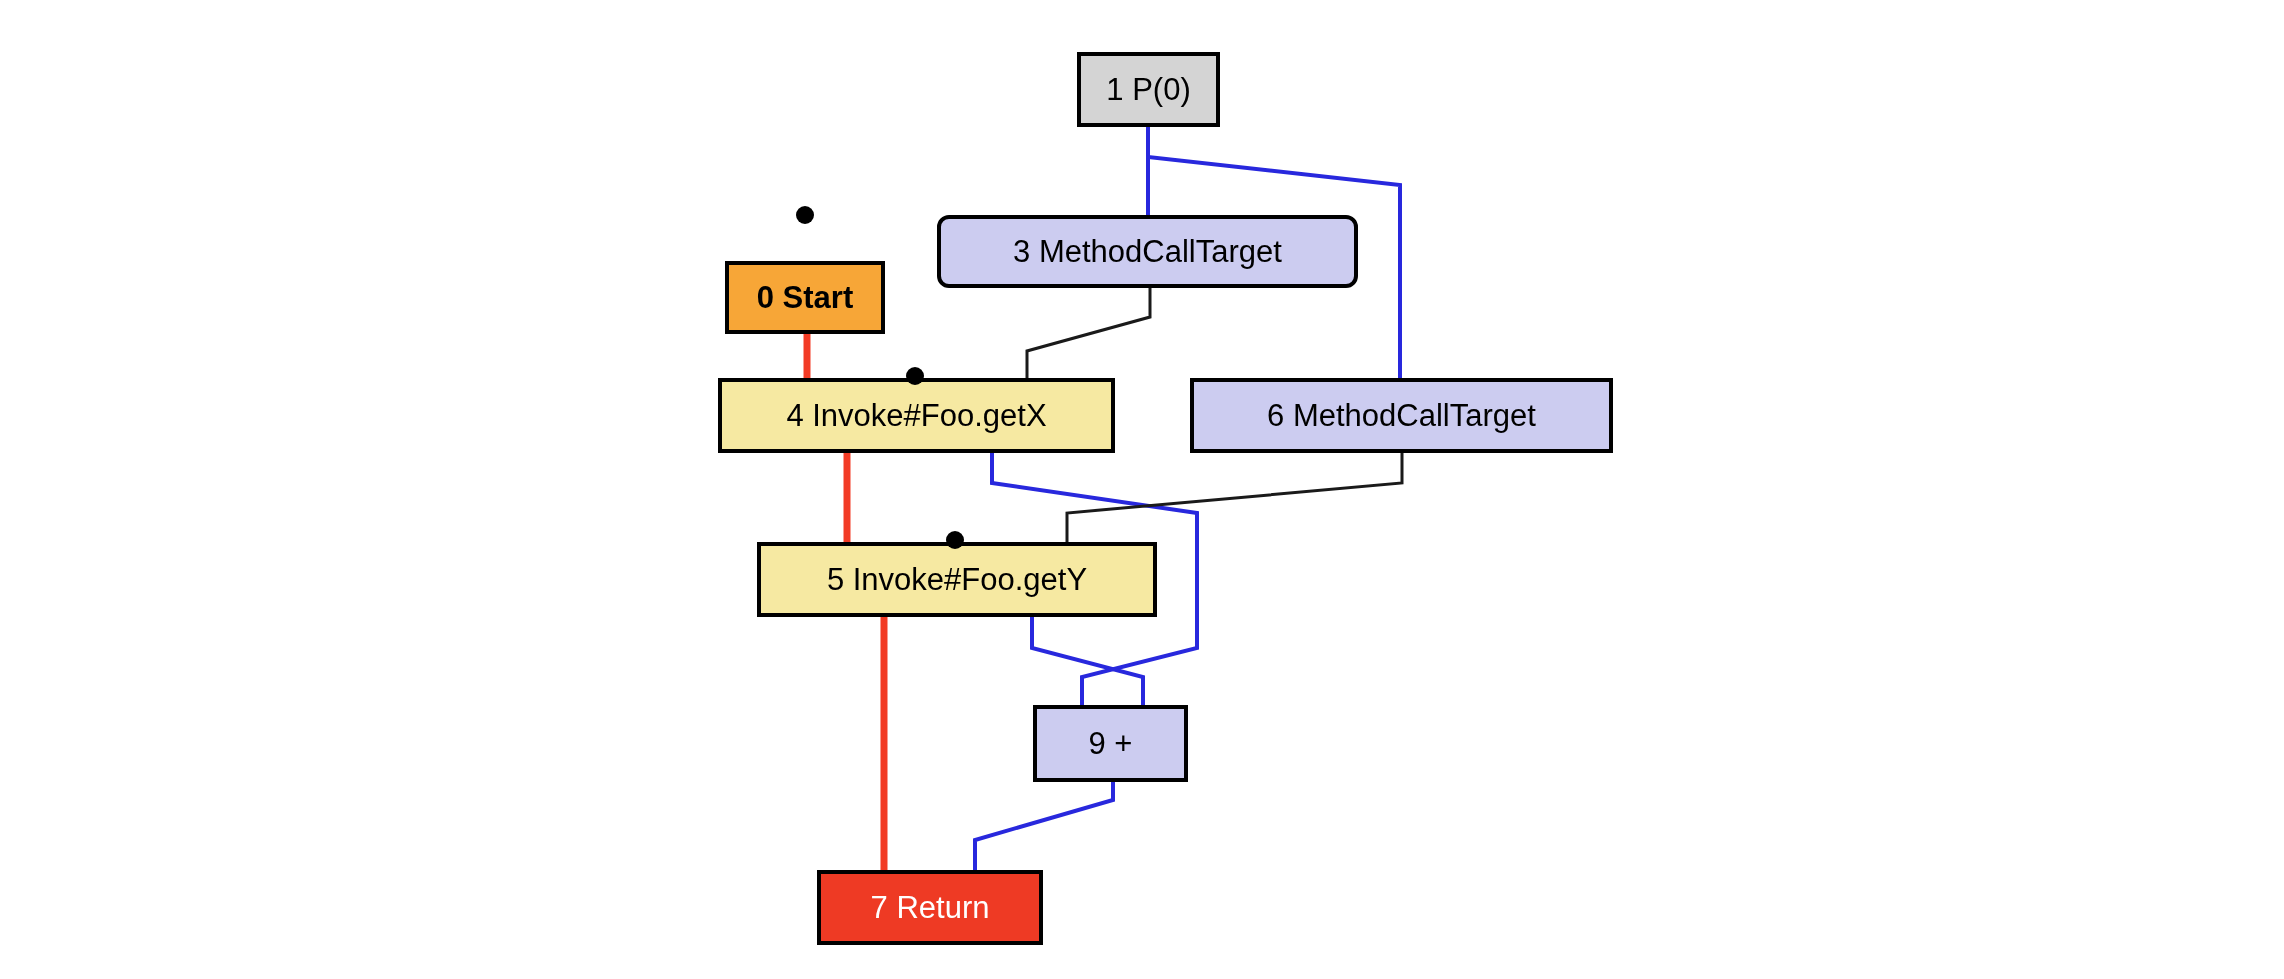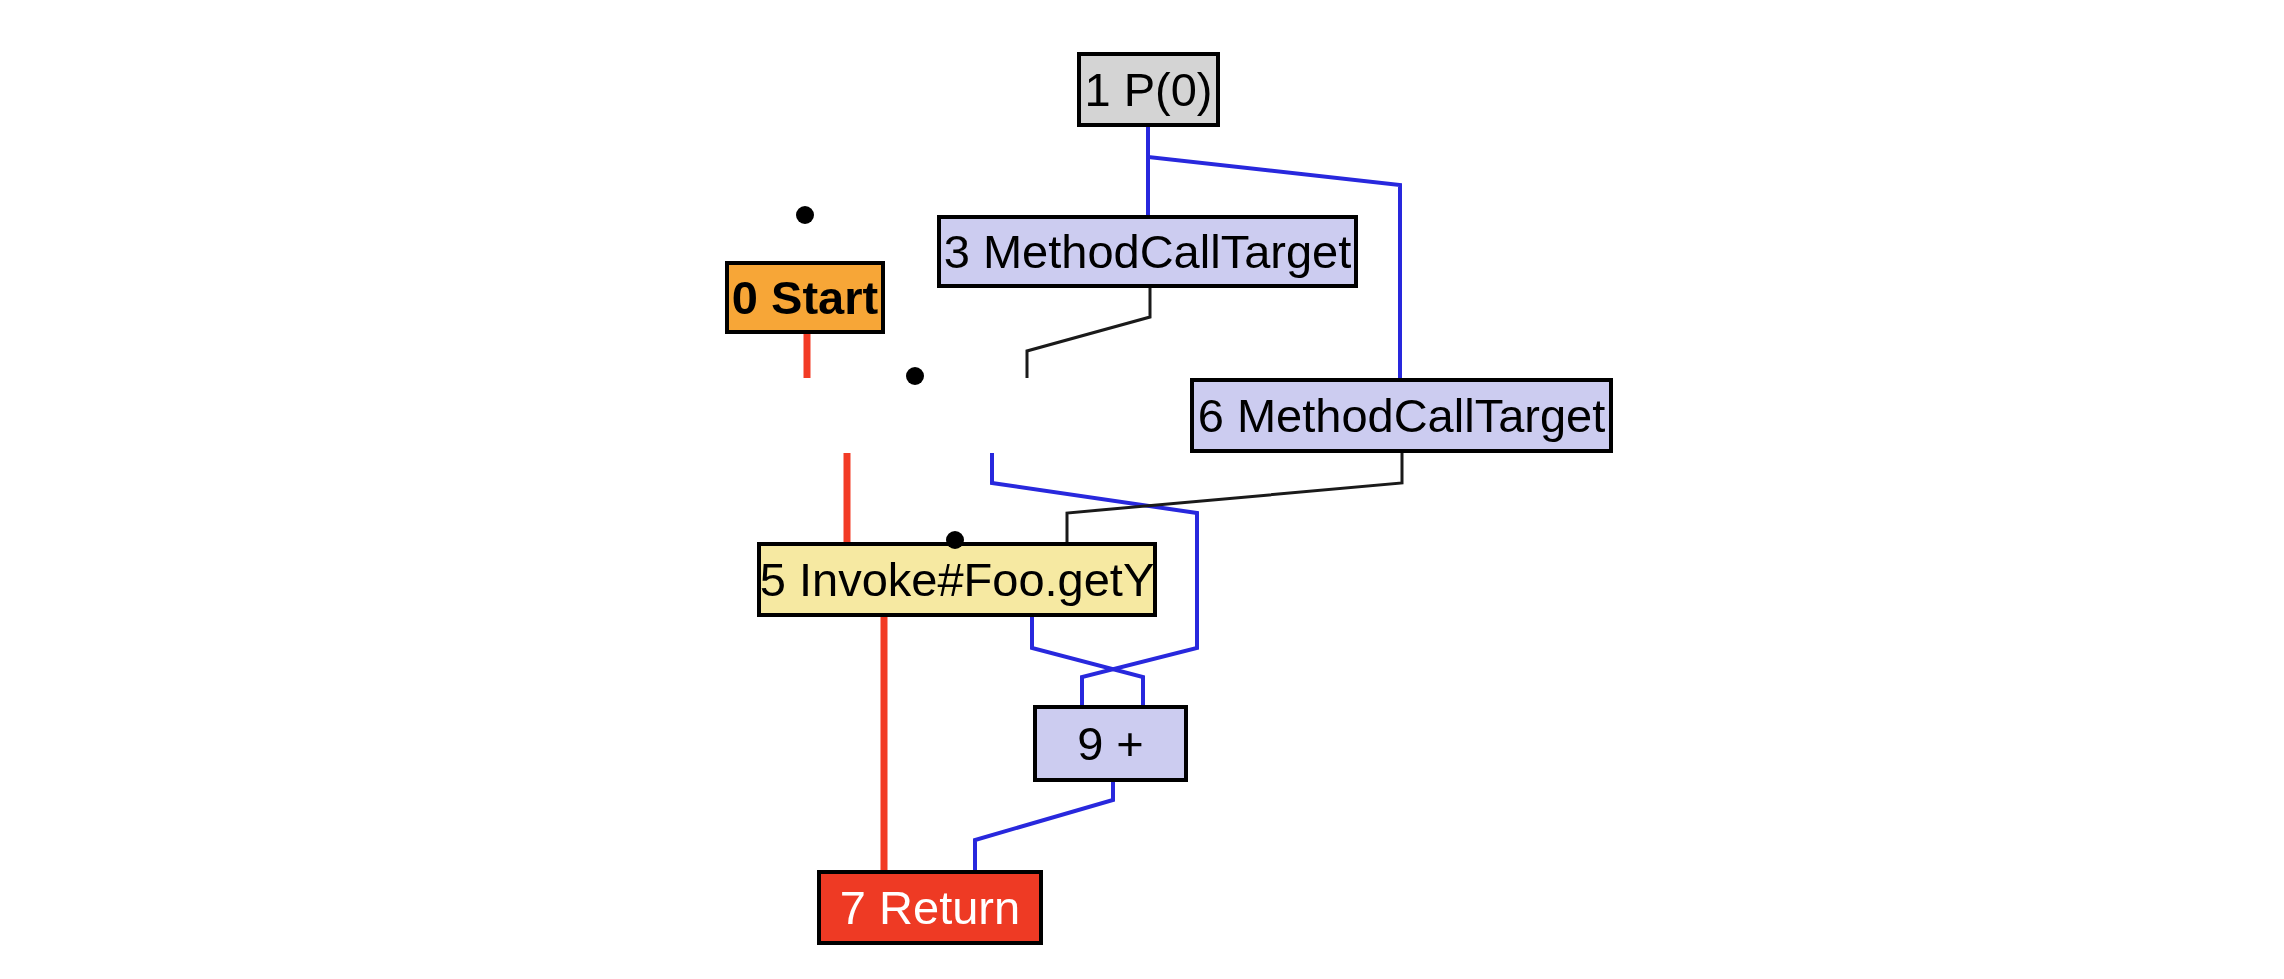--- a/index.html
+++ b/index.html
@@ -29,21 +29,21 @@
     width: 2284px;
     height: 979px;
   }
   .node {
     position: absolute;
     box-sizing: border-box;
     border: 4px solid #000000;
     display: flex;
     align-items: center;
     justify-content: center;
-    font-size: 47px;
+    font-size: 31px;
     line-height: 1;
     color: #000000;
     white-space: nowrap;
     cursor: default;
     user-select: none;
     text-align: right;
   }
   .slot-dot {
     position: absolute;
     width: 18px;
@@ -65,21 +65,22 @@
       <polyline points="1148,127 1148,157 1400,185 1400,378" fill="none" stroke="#2828dd" stroke-width="4" stroke-linejoin="miter"></polyline>
       <polyline points="992,453 992,483 1197,513 1197,648 1082,677 1082,705" fill="none" stroke="#2828dd" stroke-width="4" stroke-linejoin="miter"></polyline>
       <polyline points="1032,617 1032,648 1143,677 1143,705" fill="none" stroke="#2828dd" stroke-width="4" stroke-linejoin="miter"></polyline>
       <polyline points="1113,782 1113,800 975,840 975,870" fill="none" stroke="#2828dd" stroke-width="4" stroke-linejoin="miter"></polyline>
       <polyline points="1150,288 1150,317 1027,351 1027,378" fill="none" stroke="#1a1a1a" stroke-width="3" stroke-linejoin="miter"></polyline>
       <polyline points="1402,453 1402,483 1067,513 1067,542" fill="none" stroke="#1a1a1a" stroke-width="3" stroke-linejoin="miter"></polyline>
     </svg>
   <div id="nodes-layer">
       <div class="node" style="left: 1077px; top: 52px; width: 143px; height: 75px; background: rgb(212, 212, 212); color: rgb(0, 0, 0);">1 P(0)</div>
       <div class="node" style="left: 725px; top: 217px; width: 160px; height: 73px; background: rgb(247, 166, 55); color: rgb(0, 0, 0); font-weight: 700; margin-top: 44px;">0 Start</div>
-      <div class="node" style="left: 937px; top: 215px; width: 421px; height: 73px; background: rgb(204, 204, 240); color: rgb(0, 0, 0);">3 MethodCallTarget</div>
+      <div class="node" style="left: 937px; top: 215px; width: 421px; height: 73px; background: rgb(204, 204, 240); color: rgb(0, 0, 0); border-radius: 12px;">3 MethodCallTarget</div>
+      <div class="node" style="left: 718px; top: 378px; width: 397px; height: 75px; background: rgb(246, 233, 162); color: rgb(0, 0, 0);">4 Invoke#Foo.getX</div>
       <div class="node" style="left: 1190px; top: 378px; width: 423px; height: 75px; background: rgb(204, 204, 240); color: rgb(0, 0, 0);">6 MethodCallTarget</div>
       <div class="node" style="left: 757px; top: 542px; width: 400px; height: 75px; background: rgb(246, 233, 162); color: rgb(0, 0, 0);">5 Invoke#Foo.getY</div>
       <div class="node" style="left: 1033px; top: 705px; width: 155px; height: 77px; background: rgb(204, 204, 240); color: rgb(0, 0, 0);">9 +</div>
       <div class="node" style="left: 817px; top: 870px; width: 226px; height: 75px; background: rgb(238, 58, 36); color: rgb(255, 255, 255);">7 Return</div>
       <div class="slot-dot" style="left: 805px; top: 215px;"></div>
       <div class="slot-dot" style="left: 915px; top: 376px;"></div>
       <div class="slot-dot" style="left: 955px; top: 540px;"></div>
     </div>
 </div>
 

